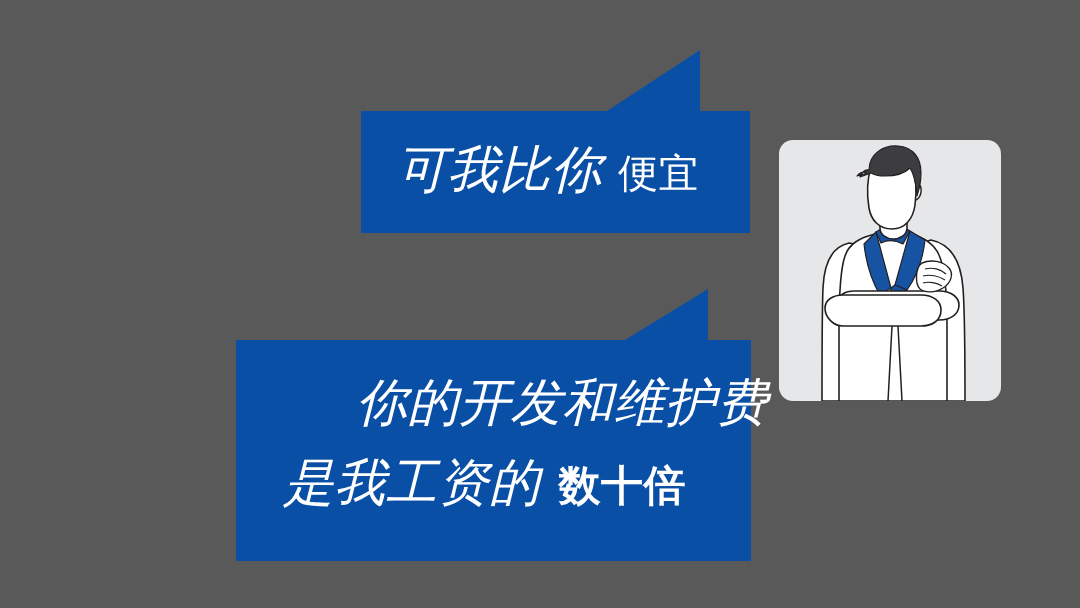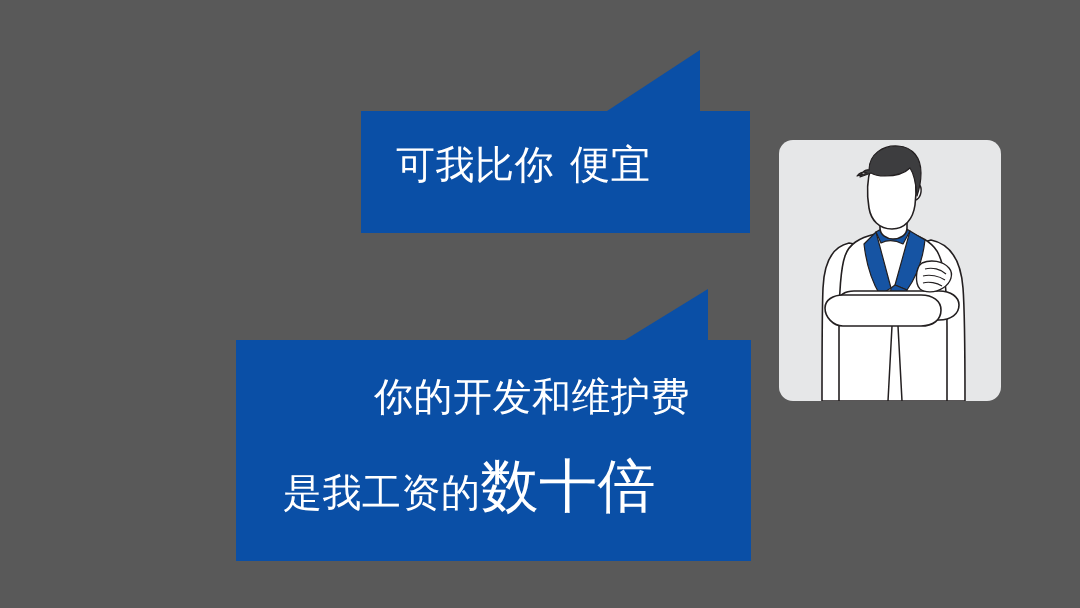--- a/index.html
+++ b/index.html
@@ -31,48 +31,50 @@
 
   
   .bubble-text {
     position: absolute;
     color: #ffffff;
     white-space: nowrap;
     line-height: 1;
     letter-spacing: 0.5px;
   }
   .txt-small {
-    font-size: 39px;
+    font-size: 51px;
     font-weight: 400;
+    font-style: italic;
   }
   .txt-big {
     font-size: 40px;
     font-weight: 400;
   }
   .txt-big-bold {
-    font-size: 58px;
-    font-weight: 400;
+    font-size: 42px;
+    font-weight: 700;
   }
 
   #bubble1-line {
     left: 396px;
     top: 144px;
     display: flex;
     align-items: baseline;
     gap: 16px;
   }
   #bubble2-line1 {
-    left: 374px;
+    left: 356px;
     top: 377px;
   }
   #bubble2-line2 {
     left: 283px;
     top: 457px;
     display: flex;
     align-items: baseline;
+    gap: 18px;
   }
 
   
   .portrait-panel {
     position: absolute;
     left: 779px;
     top: 140px;
     width: 222px;
     height: 261px;
     background: #e6e7e8;

